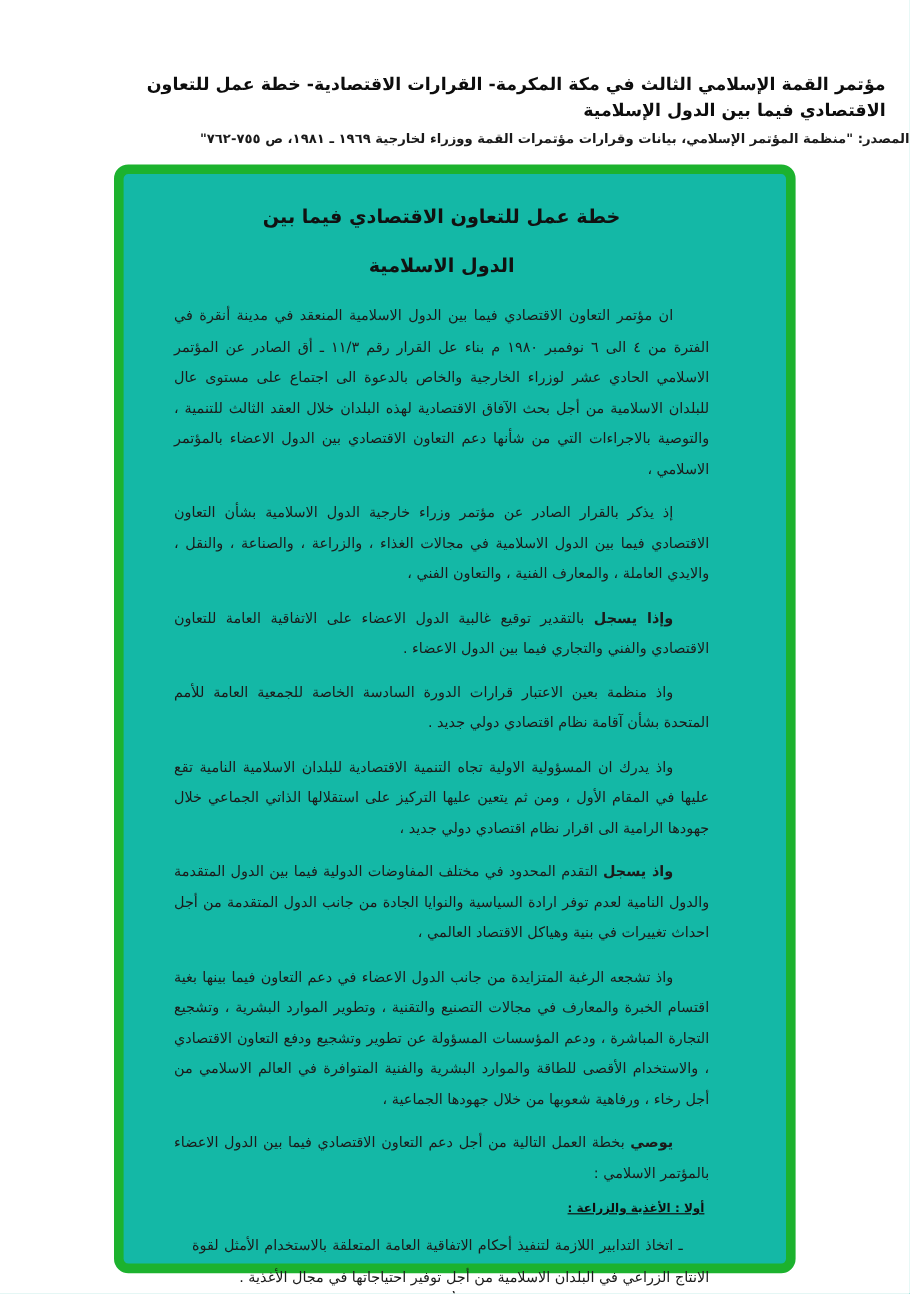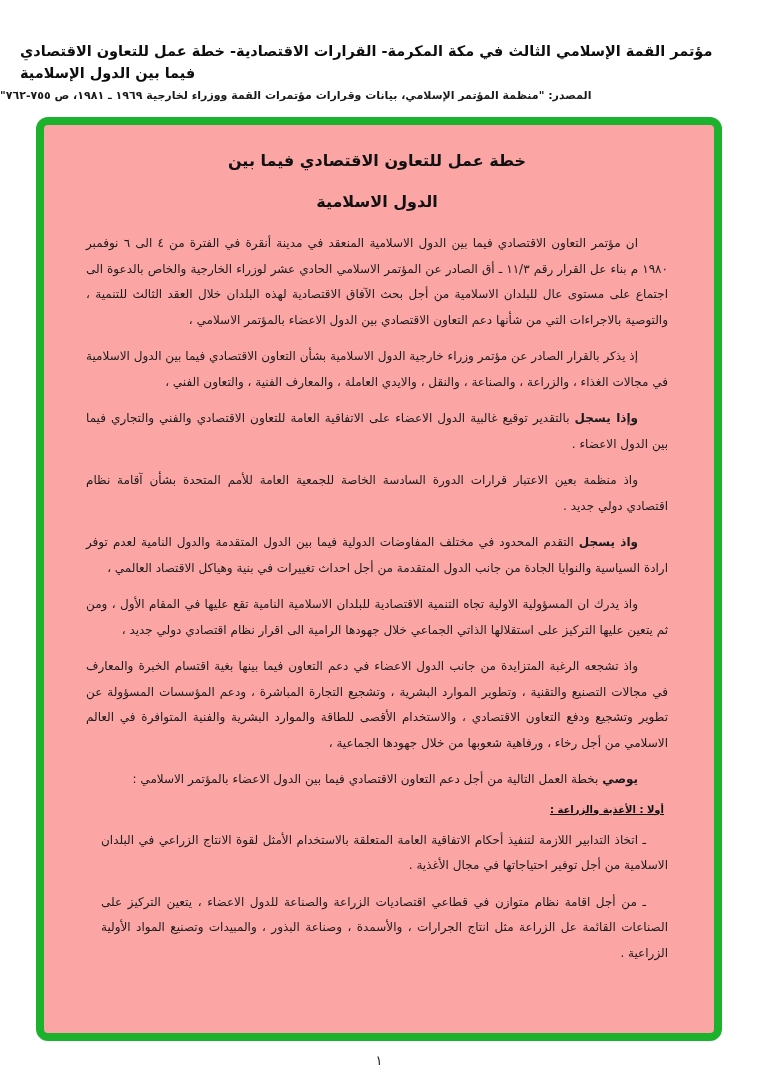--- a/index.html
+++ b/index.html
@@ -12,47 +12,48 @@
     width: 758px;
     height: 1078px;
     background: #ffffff;
     font-family: "DejaVu Sans", sans-serif;
     color: #141414;
     overflow: hidden;
   }
   
   .doc-header {
     direction: rtl;
-    text-align: left;
-    padding-top: 40px;
+    text-align: right;
+    padding-top: 60px;
+    margin-left: 38px;
   }
   .header-title {
     font-size: 14.5px;
     font-weight: bold;
     color: #0d0d0d;
     line-height: 22px;
     padding: 0 20px;
   }
   .header-source {
     font-size: 11px;
     font-weight: bold;
     color: #1a1a1a;
     margin-top: 5px;
   }
   
   .green-frame {
     box-sizing: border-box;
-    width: 686px;
+    width: 568px;
     height: 924px;
     margin: 15px auto 0 auto;
     border: 8px solid #1cb22e;
     border-radius: 12px;
-    padding: 18px 46px 18px 42px;
+    padding: 18px 64px 18px 42px;
     direction: rtl;
-    background: #fca5a5;
+    background: #14b8a6;
   }
   .doc-title {
     text-align: center;
     font-weight: bold;
     font-size: 16px;
     color: #111;
     margin: 8px 0 20px 0;
   }
   .doc-title .t1, .doc-title .t2 { display: block; }
   .doc-title .t2 { margin-top: 22px; text-align: center; }
@@ -101,23 +102,23 @@
     </h1>
 
     <p class="para"><span class="lead">ان مؤتمر</span> <span>التعاون الاقتصادي فيما بين الدول الاسلامية المنعقد في مدينة أنقرة في الفترة من ٤ الى ٦ نوفمبر ١٩٨٠ م بناء عل القرار رقم ١١/٣ ـ أق الصادر عن المؤتمر الاسلامي الحادي عشر لوزراء الخارجية والخاص بالدعوة الى اجتماع على مستوى عال للبلدان الاسلامية من أجل بحث الآفاق الاقتصادية لهذه البلدان خلال العقد الثالث للتنمية ، والتوصية بالاجراءات التي من شأنها دعم التعاون الاقتصادي بين الدول الاعضاء بالمؤتمر الاسلامي ،</span></p>
 
     <p class="para"><span class="lead">إذ يذكر</span> <span>بالقرار الصادر عن مؤتمر وزراء خارجية الدول الاسلامية بشأن التعاون الاقتصادي فيما بين الدول الاسلامية في مجالات الغذاء ، والزراعة ، والصناعة ، والنقل ، والايدي العاملة ، والمعارف الفنية ، والتعاون الفني ،</span></p>
 
     <p class="para"><span class="lead bold">وإذا يسجل</span> <span>بالتقدير توقيع غالبية الدول الاعضاء على الاتفاقية العامة للتعاون الاقتصادي والفني والتجاري فيما بين الدول الاعضاء .</span></p>
 
     <p class="para"><span class="lead">واذ منظمة</span> <span>بعين الاعتبار قرارات الدورة السادسة الخاصة للجمعية العامة للأمم المتحدة بشأن آقامة نظام اقتصادي دولي جديد .</span></p>
 
+    <p class="para"><span class="lead">واذ يدرك</span> <span>ان المسؤولية الاولية تجاه التنمية الاقتصادية للبلدان الاسلامية النامية تقع عليها في المقام الأول ، ومن ثم يتعين عليها التركيز على استقلالها الذاتي الجماعي خلال جهودها الرامية الى اقرار نظام اقتصادي دولي جديد ،</span></p>
+
     <p class="para"><span class="lead bold">واذ يسجل</span> <span>التقدم المحدود في مختلف المفاوضات الدولية فيما بين الدول المتقدمة والدول النامية لعدم توفر ارادة السياسية والنوايا الجادة من جانب الدول المتقدمة من أجل احداث تغييرات في بنية وهياكل الاقتصاد العالمي ،</span></p>
-
-    <p class="para"><span class="lead">واذ يدرك</span> <span>ان المسؤولية الاولية تجاه التنمية الاقتصادية للبلدان الاسلامية النامية تقع عليها في المقام الأول ، ومن ثم يتعين عليها التركيز على استقلالها الذاتي الجماعي خلال جهودها الرامية الى اقرار نظام اقتصادي دولي جديد ،</span></p>
 
     <p class="para"><span class="lead">واذ تشجعه</span> <span>الرغبة المتزايدة من جانب الدول الاعضاء في دعم التعاون فيما بينها بغية اقتسام الخبرة والمعارف في مجالات التصنيع والتقنية ، وتطوير الموارد البشرية ، وتشجيع التجارة المباشرة ، ودعم المؤسسات المسؤولة عن تطوير وتشجيع ودفع التعاون الاقتصادي ، والاستخدام الأقصى للطاقة والموارد البشرية والفنية المتوافرة في العالم الاسلامي من أجل رخاء ، ورفاهية شعوبها من خلال جهودها الجماعية ،</span></p>
 
     <p class="para"><span class="lead bold">يوصي</span> <span>بخطة العمل التالية من أجل دعم التعاون الاقتصادي فيما بين الدول الاعضاء بالمؤتمر الاسلامي :</span></p>
 
     <h2 class="section-heading">أولا : الأغذية والزراعة :</h2>
 
     <p class="para bullet"><span>ـ اتخاذ التدابير اللازمة لتنفيذ أحكام الاتفاقية العامة المتعلقة بالاستخدام الأمثل لقوة الانتاج الزراعي في البلدان الاسلامية من أجل توفير احتياجاتها في مجال الأغذية .</span></p>
 
     <p class="para bullet"><span>ـ من أجل اقامة نظام متوازن في قطاعي اقتصاديات الزراعة والصناعة للدول الاعضاء ، يتعين التركيز على الصناعات القائمة عل الزراعة مثل انتاج الجرارات ، والأسمدة ، وصناعة البذور ، والمبيدات وتصنيع المواد الأولية الزراعية .</span></p>

